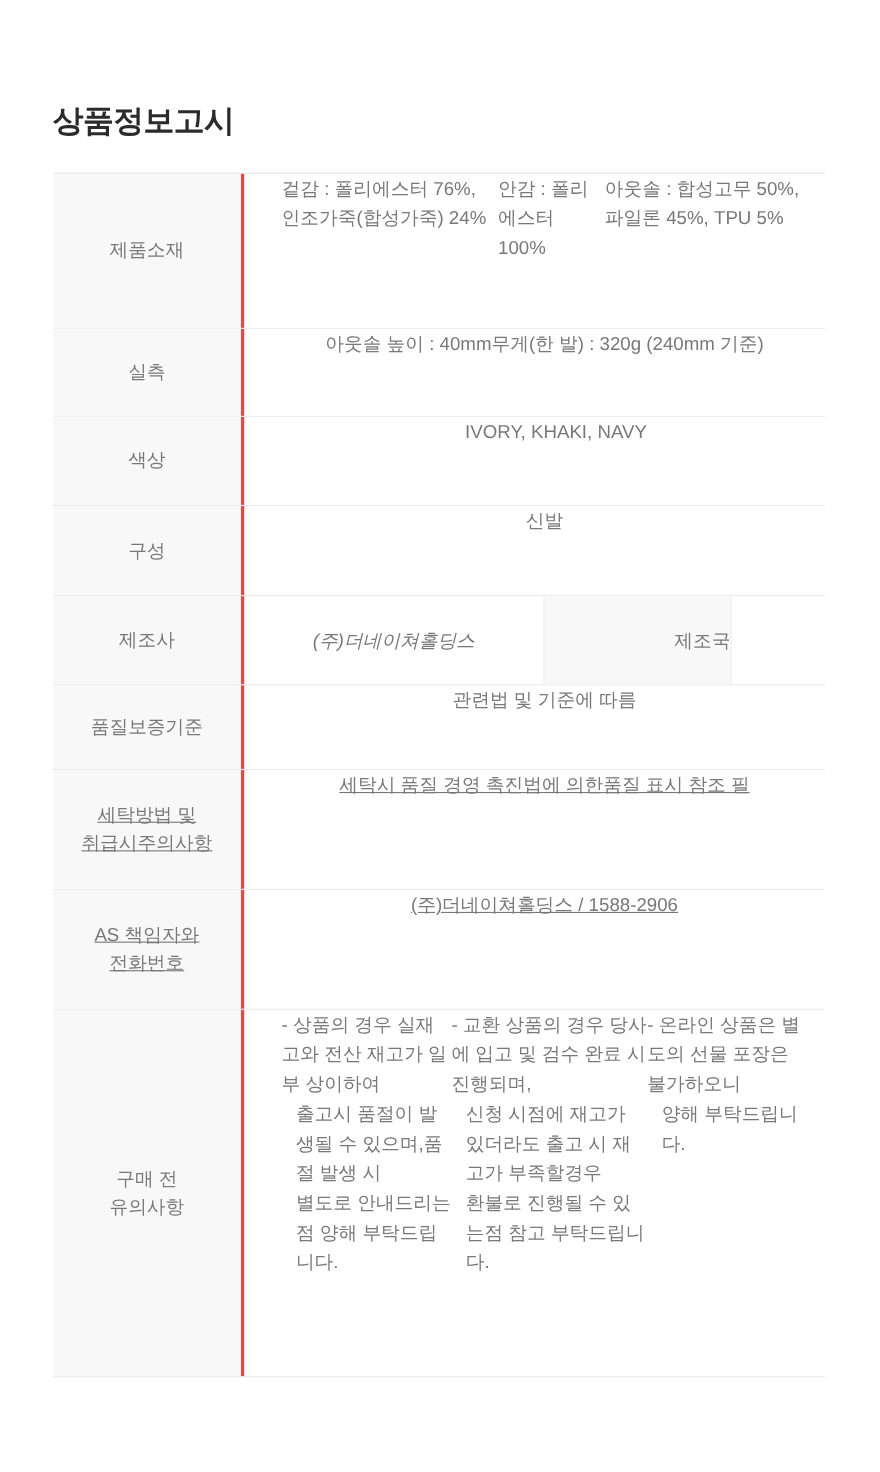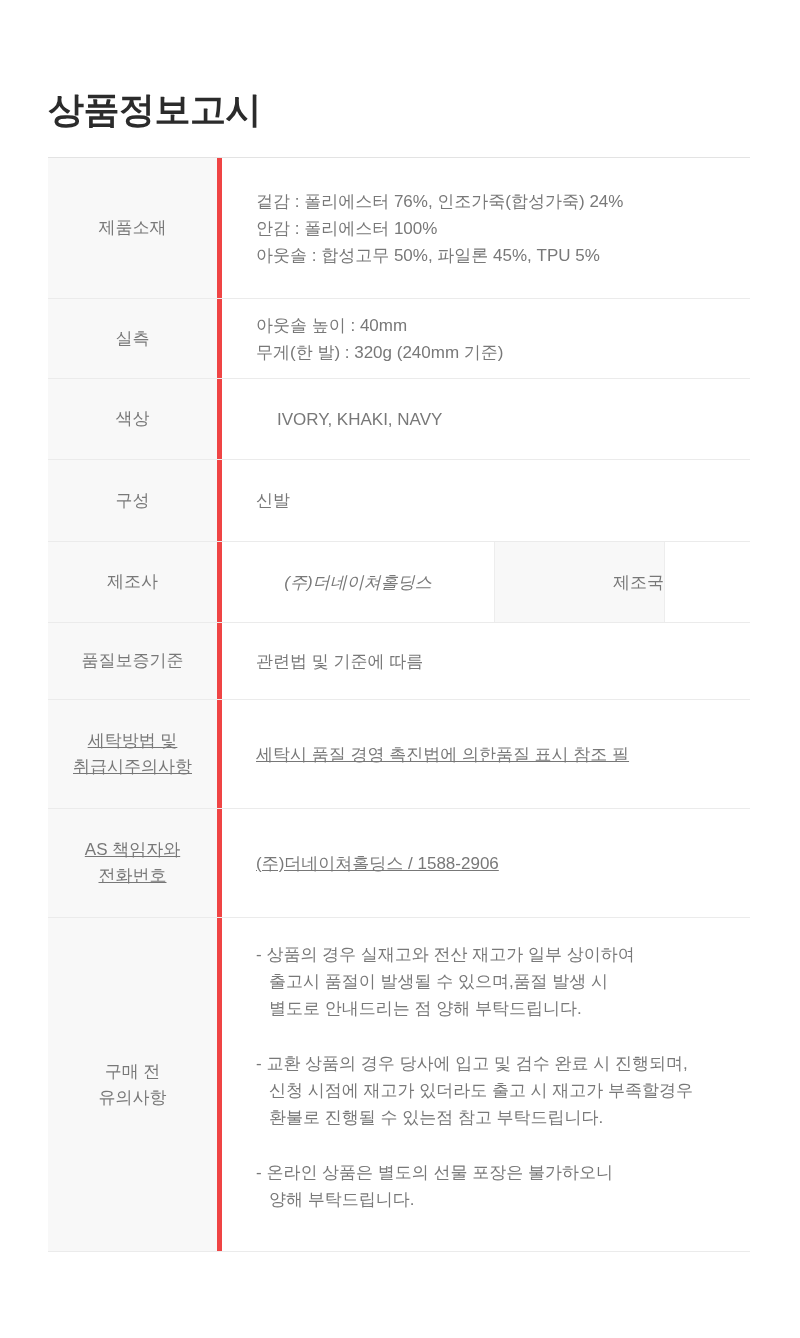--- a/index.html
+++ b/index.html
@@ -10,21 +10,21 @@
     height: 1338px;
     background: #ffffff;
     font-family: "Liberation Sans", "DejaVu Sans", sans-serif;
   }
   .page { position: relative; width: 800px; height: 1338px; overflow: hidden; }
 
   .page-title {
     position: absolute;
     left: 48px;
     top: 92px;
-    font-size: 36px;
+    font-size: 28px;
     font-weight: 700;
     color: #2b2b2b;
     letter-spacing: -0.5px;
     line-height: 36px;
   }
 
   .info-table {
     position: absolute;
     left: 48px;
     top: 157px;
@@ -35,33 +35,33 @@
   }
   .row {
     display: flex;
     border-bottom: 1px solid #ebebeb;
     align-items: stretch;
   }
   .label-cell {
     width: 174px;
     flex: 0 0 174px;
     background: #f8f8f8;
-    border-right: 5px solid #ef4444;
+    border-right: 3px solid #ef4444;
     display: flex;
     flex-direction: column;
     align-items: center;
     justify-content: center;
     text-align: center;
     line-height: 26px;
     color: #787878;
   }
   .value-cell {
     flex: 1;
     display: flex;
-    flex-direction: column;
+    flex-direction: row;
     justify-content: center;
     padding-left: 34px;
     padding-right: 16px;
     line-height: 27px;
     color: #787878;
   }
   .value-cell.centered {
     align-items: center;
     padding-left: 0;
     padding-right: 0;

